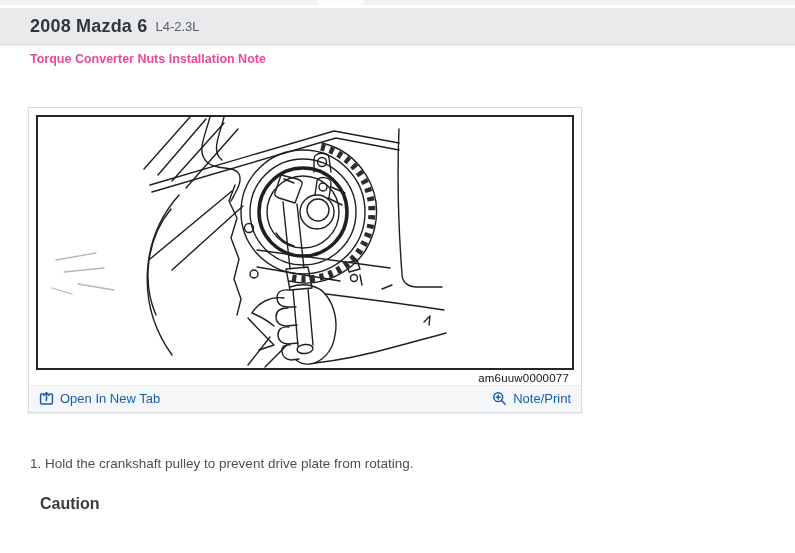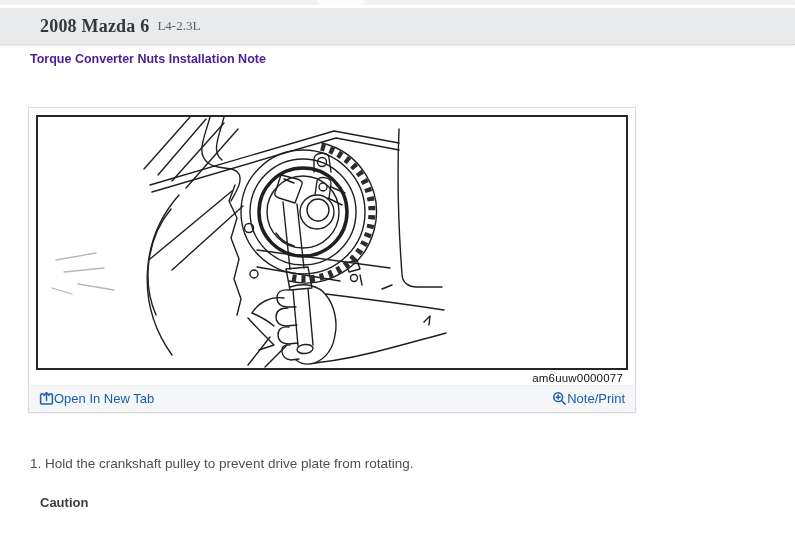--- a/index.html
+++ b/index.html
@@ -5,41 +5,41 @@
   * { margin:0; padding:0; box-sizing:border-box; }
   html,body { width:795px; height:553px; background:#ffffff; overflow:hidden;
     font-family:"Liberation Sans","DejaVu Sans",sans-serif; }
 
   .top-strip { position:relative; height:5px; background:#f0f2f4; }
   .top-tab { position:absolute; left:317px; top:0; width:48px; height:5px;
     background:#fbfcfd; border-radius:0 0 7px 7px; }
 
   .header-bar { margin-top:3px; height:36px; background:#e9eaec;
     box-shadow:0 1px 0 #d7d9db, 0 2px 3px rgba(0,0,0,.10);
-    display:flex; align-items:center; padding-left:40px;font-family:Liberation Serif, serif; }
+    display:flex; align-items:center; padding-left:30px; }
   .vehicle-title { font-size:18px; font-weight:bold; color:#33373c; letter-spacing:.2px; }
   .engine-spec { font-size:13px; font-weight:normal; color:#585e66; margin-left:8px; }
 
-  .section-title { margin:8px 0 0 30px; font-size:12.5px; font-weight:bold; color:#4c1d95; }
+  .section-title { margin:8px 0 0 30px; font-size:12.5px; font-weight:bold; color:#ec4899; }
 
-  .figure-card { margin:41px 0 0 28px; width:608px; background:#ffffff;
+  .figure-card { margin:41px 0 0 28px; width:554px; background:#ffffff;
     border:1px solid #d8dade; box-shadow:0 1px 2px rgba(0,0,0,.07); }
   .drawing-frame { margin:7px 7px 0 7px; border:2px solid #262626; background:#ffffff; }
   .drawing-frame svg { display:block; }
   .caption-row { text-align:right; padding:2px 12px 1px 0; font-size:11.5px;
     color:#141414; letter-spacing:.2px; }
   .figure-footer { display:flex; justify-content:space-between; align-items:center;
     background:#f5f6f8; border-top:1px solid #ebedef; padding:5px 10px 6px 10px; }
-  .fig-link { display:inline-flex; align-items:center; font-size:13px;
+  .fig-link { display:inline-flex; align-items:center; gap:6px; font-size:13px;
     color:#1a5dae; cursor:pointer; text-decoration:none; }
   .fig-link svg { display:block; }
 
   .step-line { margin:43px 9px 0 30px; font-size:13.5px; color:#4b4e53; }
   .caution-block { margin:24px 0 0 40px; }
-  .caution-heading { font-size:13px; font-weight:bold; color:#383c41; }
+  .caution-heading { font-size:16px; font-weight:bold; color:#383c41; }
   .caution-line { margin-top:7px; font-size:13px; font-weight:bold; color:#383c41; }
   .caution-marker { display:inline-block; margin-right:9px; }
 </style>
 </head>
 <body>
 
 <div class="top-strip">
   <div class="top-tab"></div>
 </div>
 

